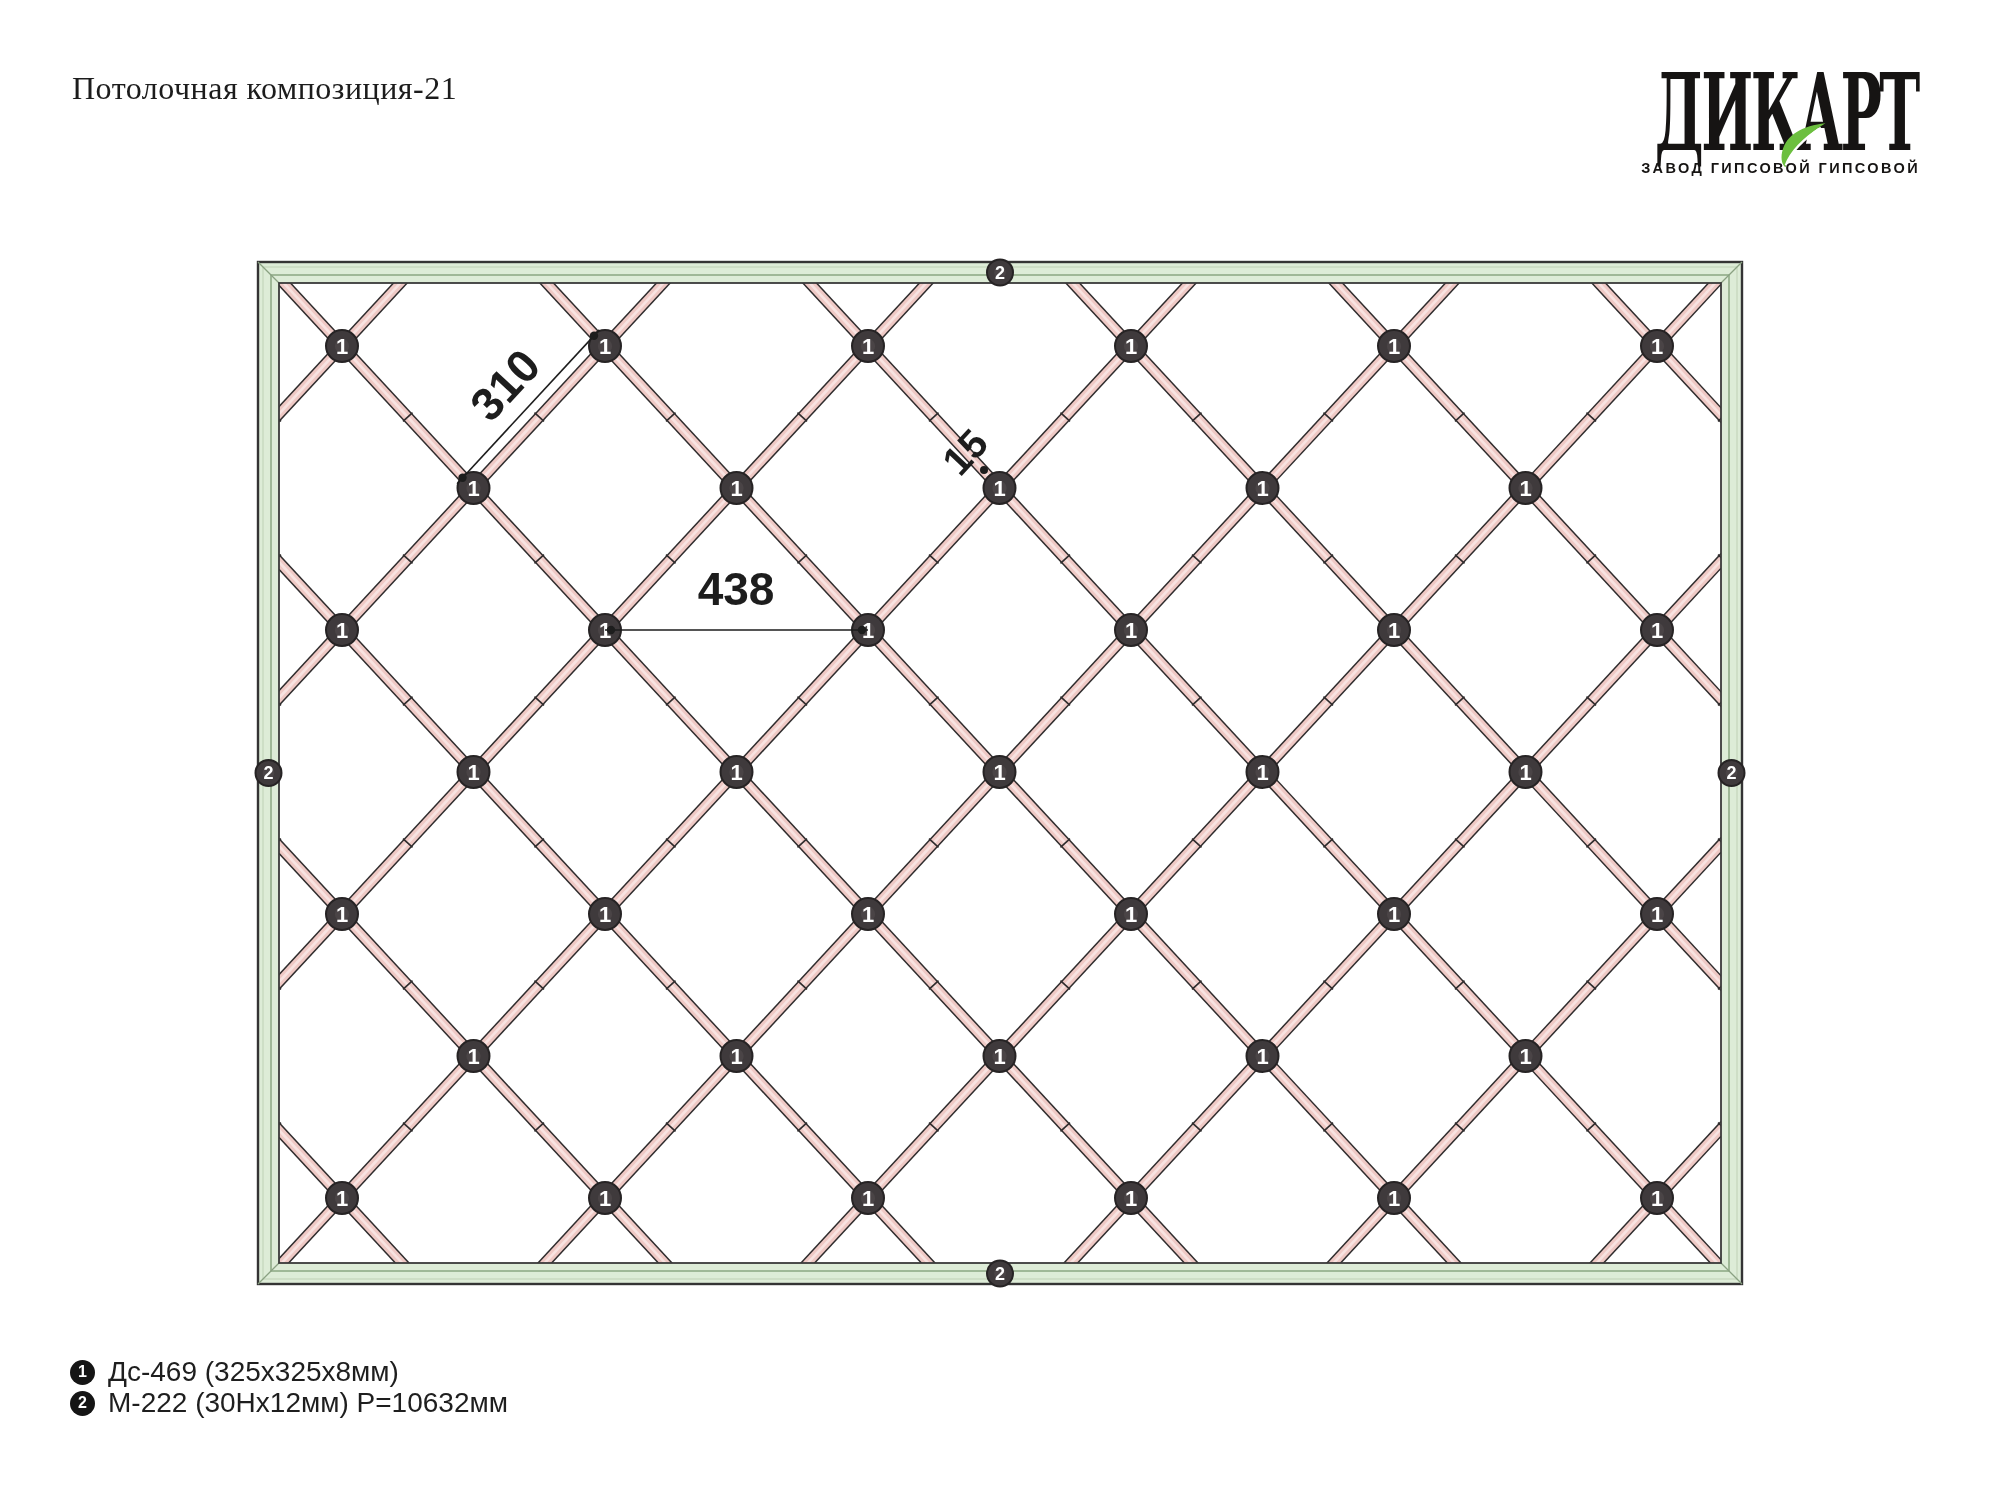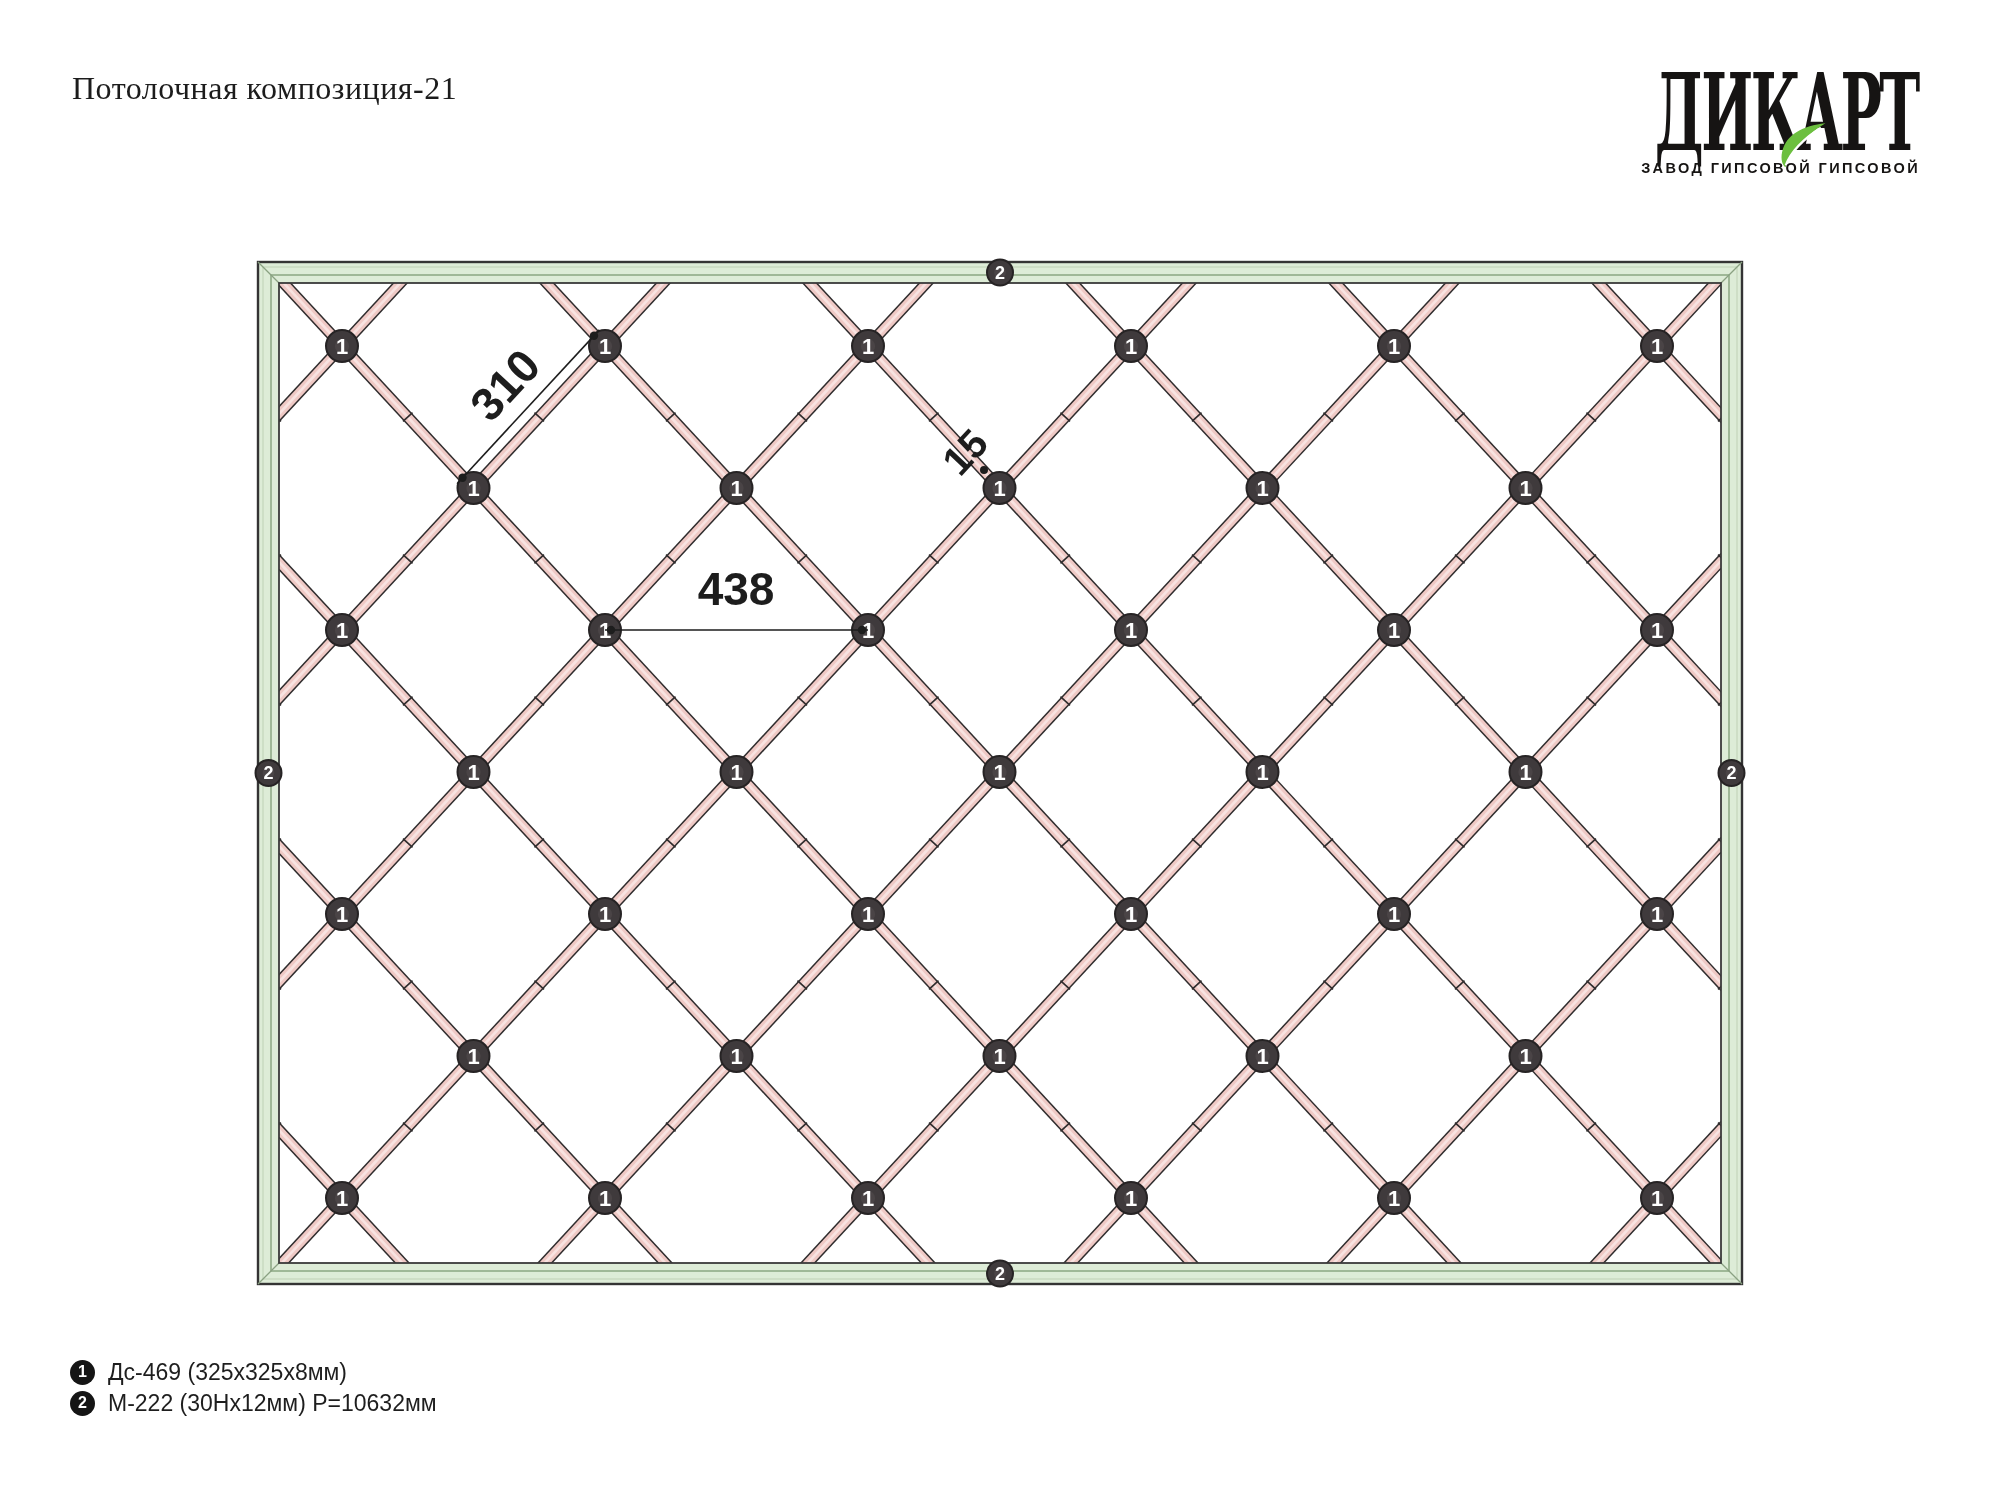--- a/index.html
+++ b/index.html
@@ -16,21 +16,21 @@
   .tagline{position:absolute;right:0;top:100px;font-weight:bold;font-size:14.5px;
            letter-spacing:2.4px;color:#161413;white-space:nowrap;}
   .phones{position:absolute;right:0;top:121px;text-align:right;font-family:"DejaVu Serif",serif;
           font-weight:bold;font-size:20px;line-height:21px;color:#1b1918;}
   
   .legend{position:absolute;left:70px;top:1359px;}
   .legend-row{display:flex;align-items:center;margin-bottom:5px;height:26px;}
   .lbadge{display:inline-flex;align-items:center;justify-content:center;width:25px;height:25px;
           border-radius:50%;background:#151515;color:#fff;font-weight:bold;font-size:16px;
           margin-right:13px;flex:0 0 auto;}
-  .llabel{font-size:23px;color:#1e1e1e;white-space:nowrap;}
+  .llabel{font-size:28px;color:#1e1e1e;white-space:nowrap;}
   .drawing-svg{position:absolute;left:0;top:0;width:2000px;height:1486px;}
 </style>
 </head>
 <body>
 
 <div class="canvas">
 
   <div class="page-title">Потолочная композиция-21</div>
 
   <div class="logo">

